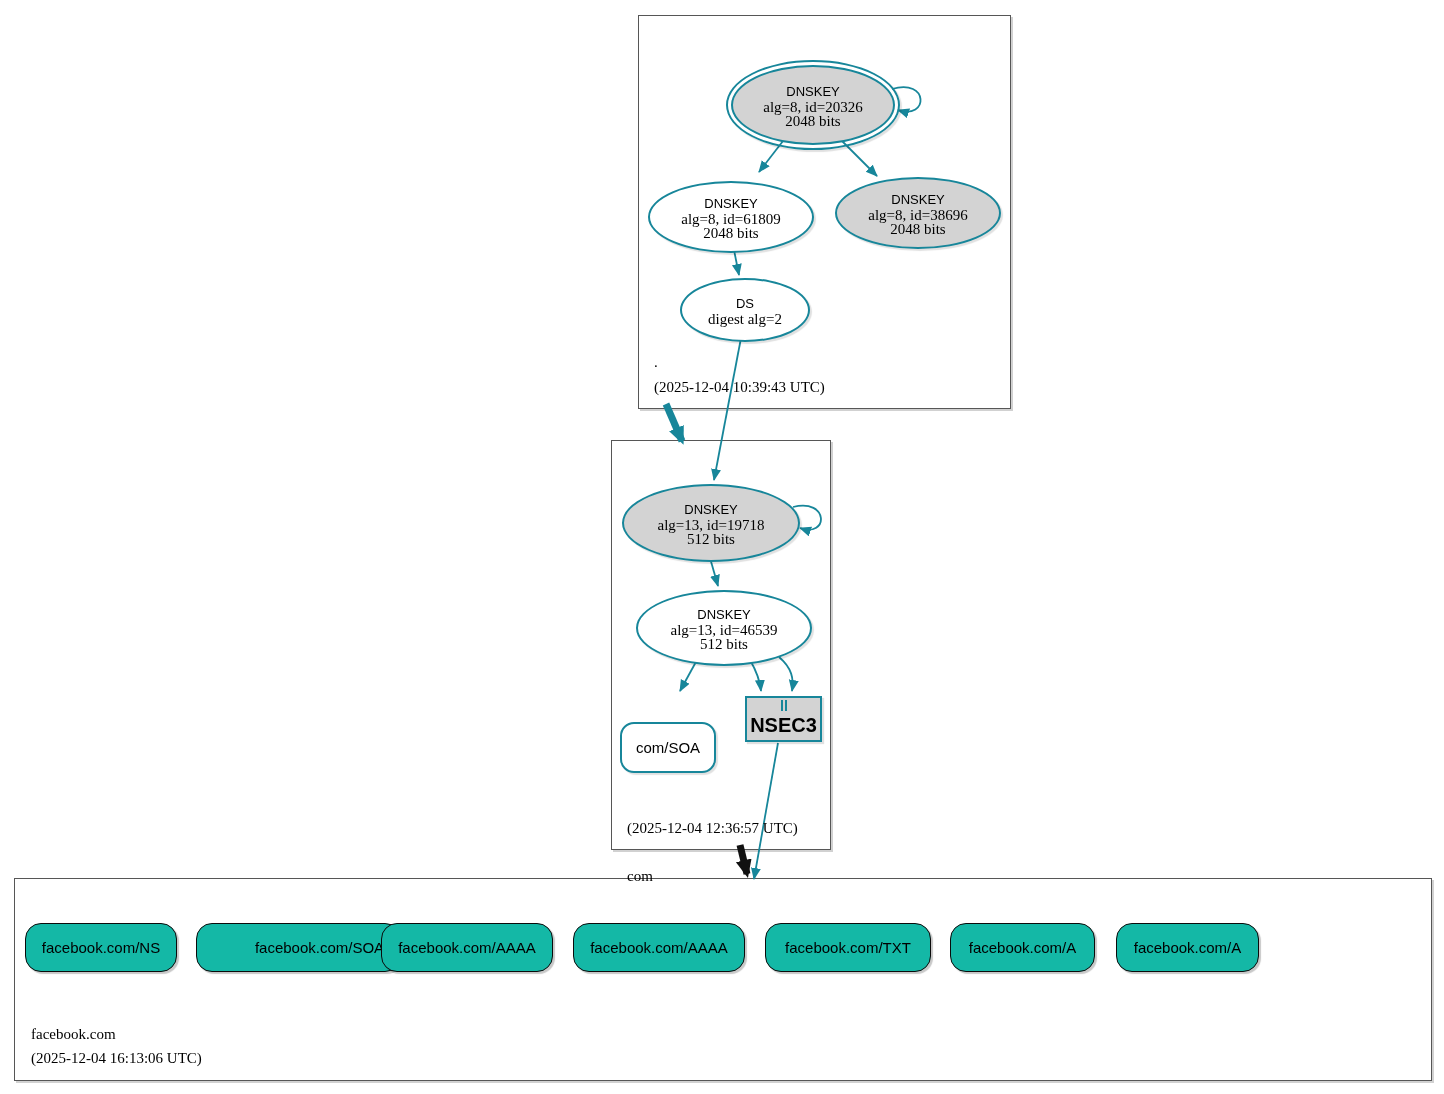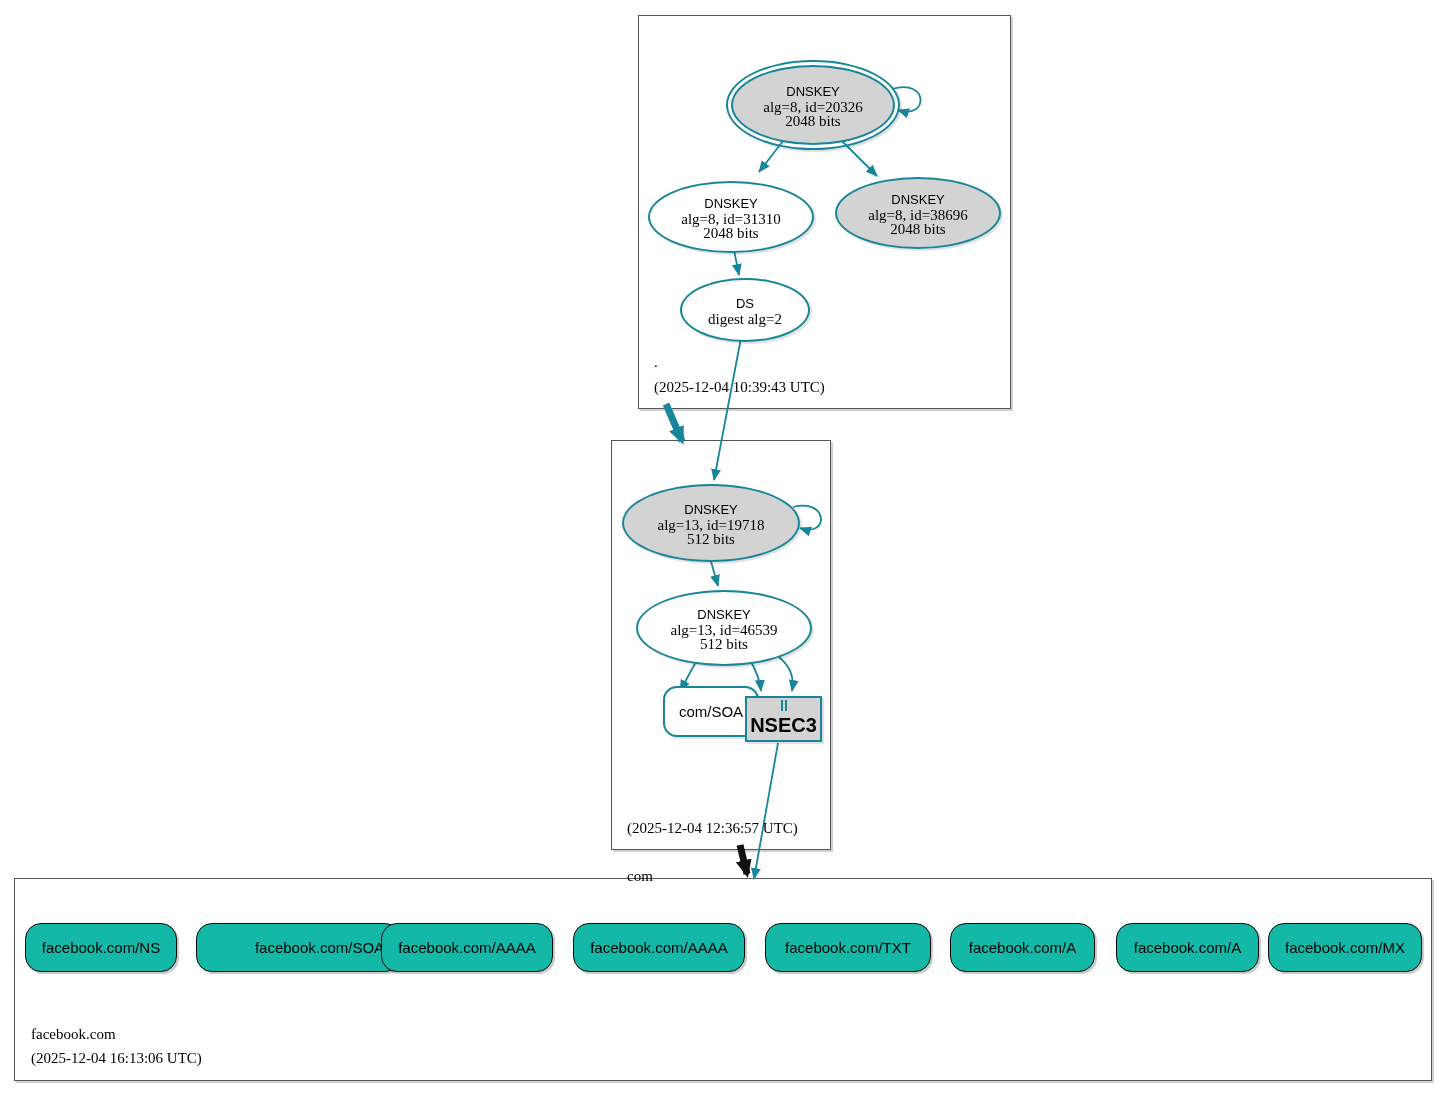--- a/index.html
+++ b/index.html
@@ -83,21 +83,21 @@
   <div class="node ellipse2" style="left:726px;top:60px;width:170px;height:86px;">
     <div class="ellipse2-inner">
       <div class="nt">DNSKEY</div>
       <div class="nd">alg=8, id=20326</div>
       <div class="nd">2048 bits</div>
     </div>
   </div>
 
   <div class="node ellipse" style="left:648px;top:181px;width:162px;height:68px;">
     <div class="nt">DNSKEY</div>
-    <div class="nd">alg=8, id=31310</div>
+    <div class="nd">alg=8, id=61809</div>
     <div class="nd">2048 bits</div>
   </div>
 
   <div class="node ellipse gray" style="left:835px;top:177px;width:162px;height:68px;">
     <div class="nt">DNSKEY</div>
     <div class="nd">alg=8, id=38696</div>
     <div class="nd">2048 bits</div>
   </div>
 
   <div class="node ellipse" style="left:680px;top:278px;width:126px;height:60px;">
@@ -110,21 +110,21 @@
     <div class="nd">alg=13, id=19718</div>
     <div class="nd">512 bits</div>
   </div>
 
   <div class="node ellipse" style="left:636px;top:590px;width:172px;height:72px;">
     <div class="nt">DNSKEY</div>
     <div class="nd">alg=13, id=46539</div>
     <div class="nd">512 bits</div>
   </div>
 
-  <div class="node rrect" style="left:620px;top:686px;width:92px;height:47px;margin-left:43px;">
+  <div class="node rrect" style="left:620px;top:722px;width:92px;height:47px;">
     <div>com/SOA</div>
   </div>
 
   <div class="node nsec3" style="left:745px;top:696px;width:77px;height:46px;box-sizing:border-box;">
     <div class="nsec3-cells">
       <div class="nsec3-cell"></div>
       <div class="nsec3-cell"></div>
     </div>
     <div class="nsec3-label">NSEC3</div>
   </div>
@@ -143,17 +143,14 @@
   </div>
   <div class="record" style="left:765px;top:923px;width:164px;height:47px;">
     <span>facebook.com/TXT</span>
   </div>
   <div class="record" style="left:950px;top:923px;width:143px;height:47px;">
     <span>facebook.com/A</span>
   </div>
   <div class="record" style="left:1116px;top:923px;width:141px;height:47px;">
     <span>facebook.com/A</span>
   </div>
-  <div class="record" style="left:1268px;top:923px;width:152px;height:47px;">
-    <span>facebook.com/MX</span>
-  </div>
 
 </div>
 
 </body></html>

